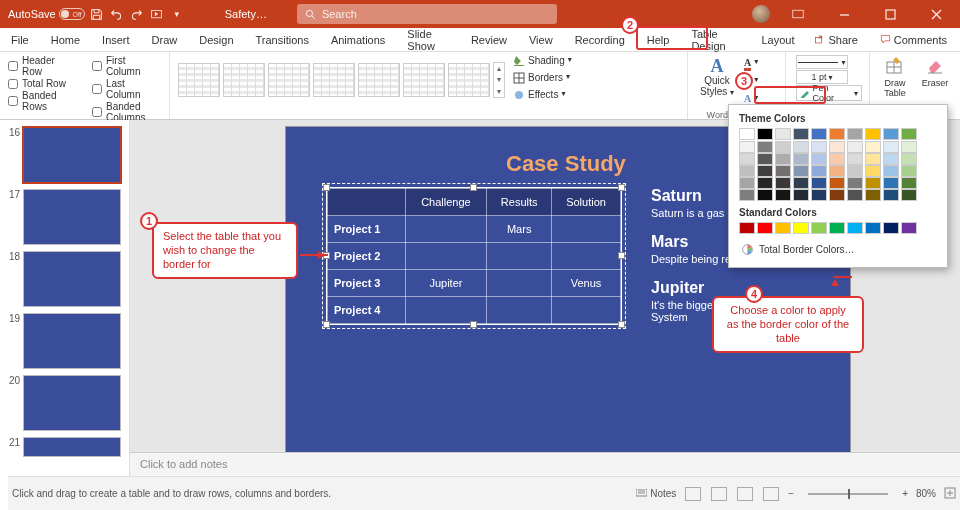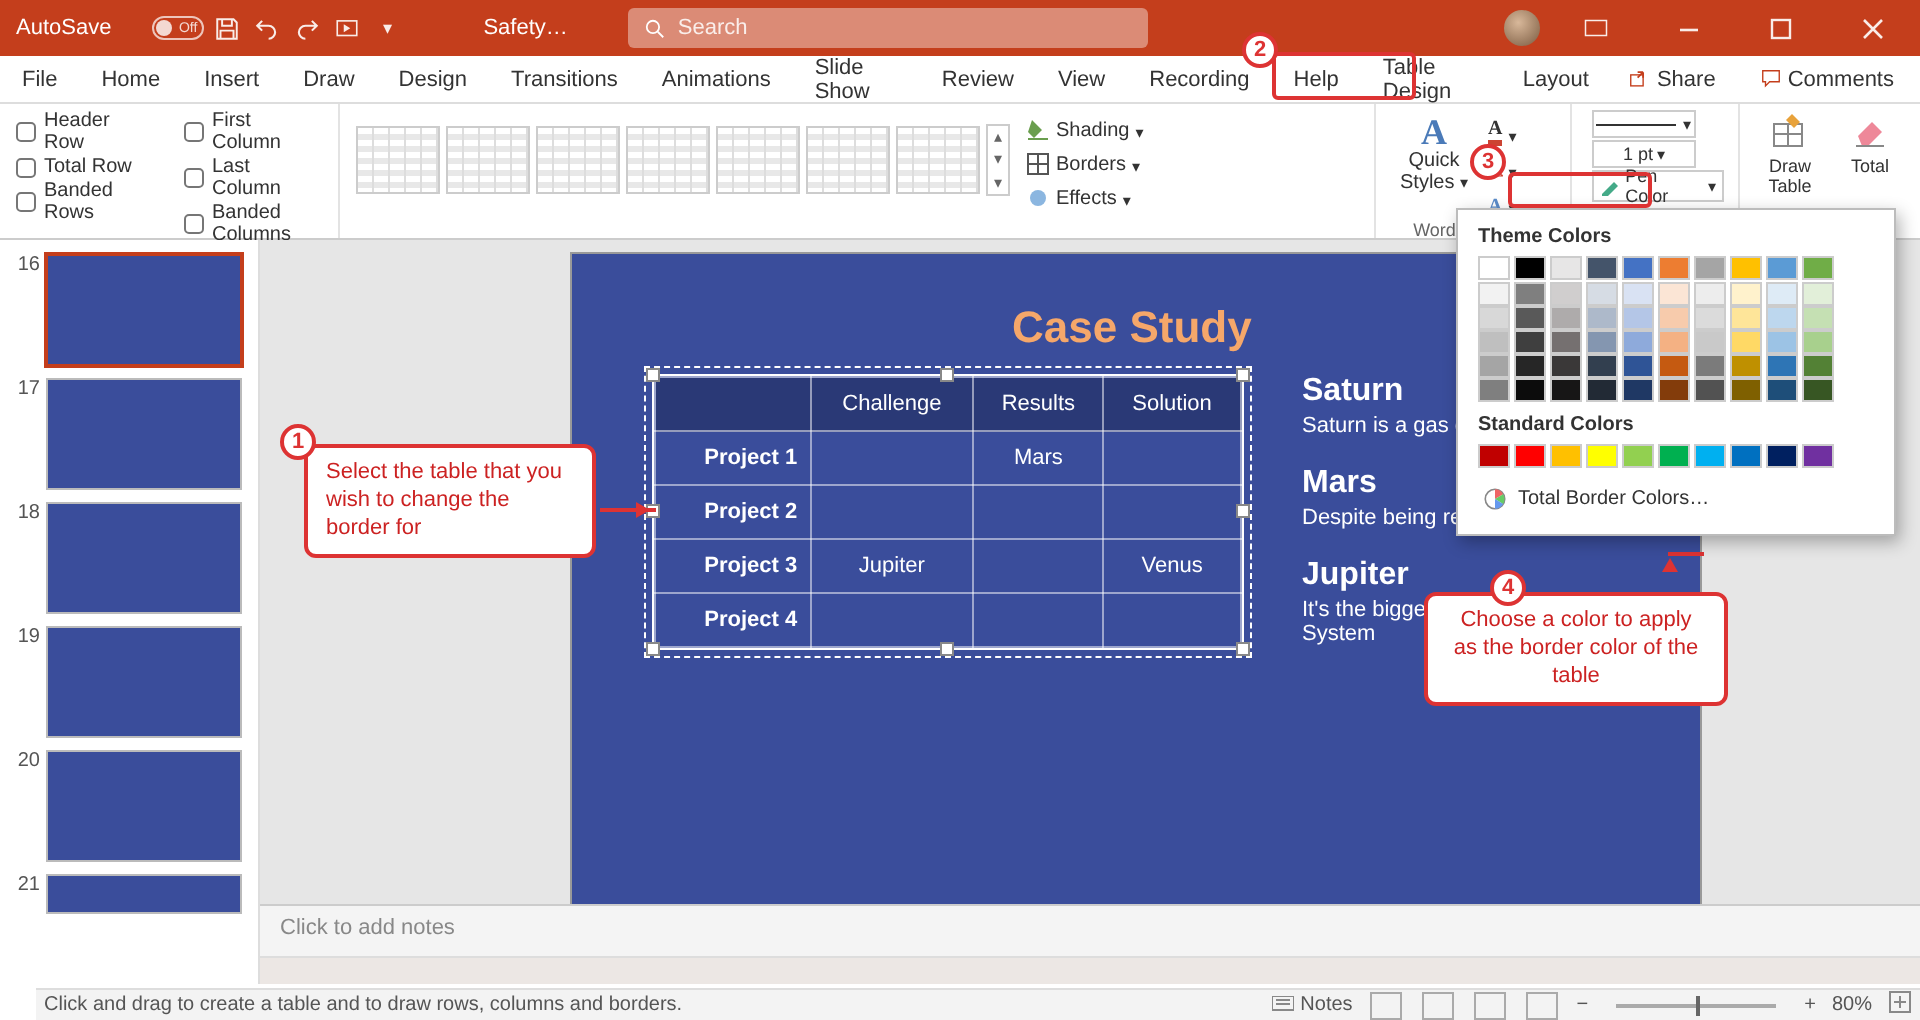--- a/index.html
+++ b/index.html
@@ -1,19 +1,19 @@
 <!DOCTYPE html>
 <html><head>
 <meta charset="utf-8">
 <style>
 *{box-sizing:border-box;margin:0;padding:0;font-family:"Segoe UI",Arial,sans-serif}
 body{width:960px;height:510px;background:#fff;overflow:hidden;font-size:11px;color:#333}
 .titlebar{height:28px;background:#c43e1c;display:flex;align-items:center;color:#fff;font-size:11px}
 .titlebar .left{display:flex;align-items:center;gap:4px;padding-left:8px}
-.autosave{display:flex;align-items:center;gap:20px}
+.autosave{display:flex;align-items:center;gap:3px}
 .toggle{width:26px;height:12px;border:1px solid rgba(255,255,255,.7);border-radius:6px;position:relative;background:transparent;font-size:7px;display:flex;align-items:center;justify-content:flex-end;padding-right:2px;color:rgba(255,255,255,.8)}
 .toggle::before{content:"";position:absolute;left:1px;top:1px;width:8px;height:8px;border-radius:50%;background:rgba(255,255,255,.8)}
 .qat-icon{width:16px;height:16px;display:flex;align-items:center;justify-content:center;opacity:.9}
 .titlebar .filename{flex:0 0 auto;margin-left:40px}
 .search{margin-left:30px;width:260px;height:20px;background:rgba(255,255,255,.4);border-radius:3px;display:flex;align-items:center;gap:6px;padding:0 8px;color:rgba(255,255,255,.85)}
 .titlebar .right{margin-left:auto;display:flex;align-items:center;gap:10px;padding-right:6px}
 .win-btn{width:36px;height:28px;display:flex;align-items:center;justify-content:center;opacity:.9}
 .avatar{width:18px;height:18px;border-radius:50%;background:radial-gradient(circle at 40% 35%,#d8b89a,#7a5a40)}
 .ribbon-tabs{height:24px;display:flex;align-items:center;gap:0;border-bottom:1px solid #ddd;background:#fff;font-size:11px}
 .ribbon-tabs .tab{padding:5px 11px;cursor:pointer}
@@ -23,21 +23,21 @@
 .ribbon-group{border-right:1px solid #e3e3e3;padding:3px 8px 2px;display:flex;flex-direction:column;justify-content:space-between;position:relative}
 .group-label{text-align:center;font-size:9px;color:#666;padding-top:1px}
 .opts{display:flex;flex-direction:column;gap:1px;font-size:10px}
 .opts label{display:flex;align-items:center;gap:4px}
 .opts input{width:10px;height:10px}
 .style-gallery{display:flex;gap:3px;align-items:center}
 .tstyle{width:42px;height:34px;border:1px solid #ccc;background:linear-gradient(#fff 50%,#e8e8e8 50%);background-size:100% 6px;position:relative}
 .tstyle::before{content:"";position:absolute;inset:0;background:repeating-linear-gradient(90deg,transparent 0 7px,#ddd 7px 8px)}
 .gallery-more{width:12px;height:36px;border:1px solid #ccc;display:flex;flex-direction:column}
 .gallery-more div{flex:1;display:flex;align-items:center;justify-content:center;font-size:8px;color:#666}
-.mini-btn{height:16px;display:flex;align-items:flex-end;gap:3px;font-size:10px;padding:0 2px}
+.mini-btn{height:16px;display:flex;align-items:flex-start;gap:3px;font-size:10px;padding:0 2px}
 .shading-col{display:flex;flex-direction:column;gap:1px;margin-left:6px}
 .wa-col{display:flex;flex-direction:column;align-items:center;gap:0;font-size:10px;padding:2px 4px}
 .wa-letter{font-size:18px;line-height:18px;font-family:"Times New Roman",serif;font-weight:bold;color:#4a7ab8}
 .draw-col{display:flex;flex-direction:column;gap:1px;margin-left:2px;font-size:10px}
 .line-sample{width:52px;height:14px;border:1px solid #ccc;display:flex;align-items:center;justify-content:center}
 .line-sample .ln{width:40px;height:1px;background:#333}
 .pen-width{width:52px;height:14px;border:1px solid #ccc;font-size:9px;display:flex;align-items:center;justify-content:center;gap:2px}
 .pen-color-btn{width:66px;height:16px;border:1px solid #ccc;display:flex;align-items:center;gap:3px;padding:0 3px;font-size:9px}
 .ribbon-end{display:flex;gap:6px;padding:4px 8px}
 .big-btn{width:34px;display:flex;flex-direction:column;align-items:center;font-size:9px;gap:2px}
@@ -49,42 +49,42 @@
 .thumb{width:98px;height:56px;background:#3a4d9b;border:1px solid #bbb}
 .thumb.active{outline:2px solid #c43e1c;outline-offset:-1px}
 .editor{flex:1;background:#e6e6e6;display:flex;flex-direction:column;position:relative}
 .canvas-area{flex:1;position:relative;overflow:hidden}
 .slide{position:absolute;left:155px;top:6px;width:566px;height:394px;background:#3a4d9b;border:1px solid #999}
 .slide-title{position:absolute;left:220px;top:24px;font-size:22px;color:#f5a76a;font-weight:600}
 .tbl{position:absolute;left:40px;top:60px;width:296px;border:1px solid #fff;outline:1px dashed #fff;outline-offset:3px}
 .tbl table{width:100%;border-collapse:collapse;color:#fff;font-size:11px}
 .tbl th,.tbl td{border:1px solid rgba(255,255,255,.5);padding:7px 6px;text-align:center}
 .tbl th{background:#2a3976;font-weight:400}
-.tbl td.rh{text-align:right;font-weight:600}
+.tbl td.rh{text-align:left;font-weight:600}
 .handle{position:absolute;width:7px;height:7px;background:#fff;border:1px solid #888}
 .side-text{position:absolute;left:365px;top:60px;color:#fff;font-size:11px;width:180px}
 .side-text .planet{margin-bottom:14px}
 .side-text .pn{font-size:16px;font-weight:600;margin-bottom:2px}
 .notes{height:26px;border-top:1px solid #ccc;background:#f4f4f4;padding:5px 10px;color:#888;font-size:11px}
 .hscroll{height:14px;background:#ece7e4;border-top:1px solid #ddd}
 .pen-dropdown{position:absolute;right:12px;top:104px;width:220px;background:#fff;border:1px solid #bcbcbc;box-shadow:2px 3px 8px rgba(0,0,0,.3);padding:6px 10px 8px;z-index:50}
 .pen-dropdown .hdr{font-size:10px;font-weight:600;margin:2px 0 4px}
 .theme-row{display:flex;gap:2px;margin-bottom:1px}
 .sw{width:16px;height:12px;border:1px solid #ccc}
 .theme-cols{display:flex;gap:2px;margin-bottom:6px}
 .theme-cols .col{display:flex;flex-direction:column;gap:0}
 .theme-cols .sw{height:12px;border-radius:0}
 .std-row{display:flex;gap:2px;margin-bottom:6px}
 .more-colors{display:flex;align-items:center;gap:5px;font-size:10px;padding:3px 2px}
 .callout{position:absolute;background:#fff;border:2px solid #d33;border-radius:6px;padding:6px 9px;font-size:11px;color:#c22;z-index:40;line-height:1.25}
 .num-badge{position:absolute;width:18px;height:18px;border:2px solid #d33;border-radius:50%;background:#fff;color:#d33;font-weight:700;font-size:11px;display:flex;align-items:center;justify-content:center;z-index:60}
 .red-box{position:absolute;border:2px solid #d33;border-radius:3px;z-index:55;pointer-events:none}
 .arrow{position:absolute;height:2px;background:#d33;z-index:45}
 .arrow::after{content:"";position:absolute;right:-1px;top:-3px;border:4px solid transparent;border-left:7px solid #d33}
-.statusbar{position:absolute;bottom:0;left:18px;right:0;height:16px;background:#f3f3f3;border-top:1px solid #ddd;display:flex;align-items:center;font-size:10px;color:#555;padding:0 4px;gap:8px}
+.statusbar{position:absolute;bottom:0;left:8px;right:0;height:34px;background:#f3f3f3;border-top:1px solid #ddd;display:flex;align-items:center;font-size:10px;color:#555;padding:0 4px;gap:8px}
 .statusbar .spacer{flex:1}
 .view-icn{width:16px;height:14px;border:1px solid #aaa;margin:0 1px}
 .zoom-slider{width:80px;height:2px;background:#aaa;position:relative;margin:0 6px}
 .zoom-slider::before{content:"";position:absolute;left:50%;top:-4px;width:2px;height:10px;background:#666}
 </style>
 </head>
 <body>
 
 <div class="titlebar">
   <div class="left">
@@ -314,21 +314,21 @@
           <path d="M11 1l4 4-3 3-4-4z" fill="#e8a23a"></path>
         </svg>
       <div style="white-space:pre;text-align:center">Draw
 Table</div>
     </div>
     <div class="big-btn">
       <svg class="icn" viewBox="0 0 20 20">
           <path d="M4 12l7-7 5 5-7 7H6z" fill="#e89"></path>
           <line x1="3" y1="17" x2="17" y2="17" stroke="#888"></line>
         </svg>
-      <div>Total</div>
+      <div>Eraser</div>
     </div>
   </div>
 </div>
 
 <div class="workspace">
   <div class="thumbs">
     <div class="thumb-row">
         <div class="thumb-num">16</div>
         <div class="thumb active"></div>
       </div>

